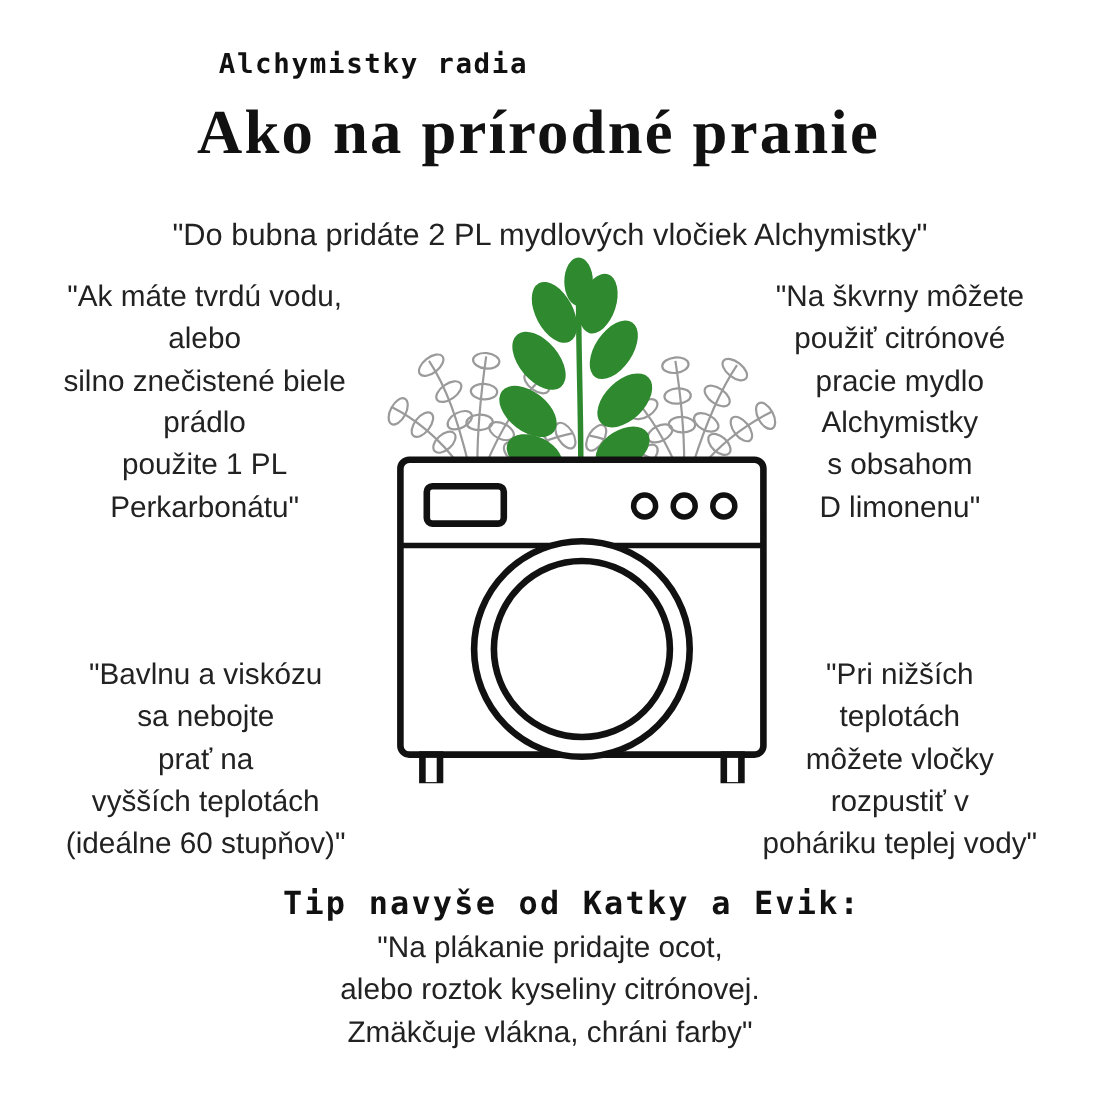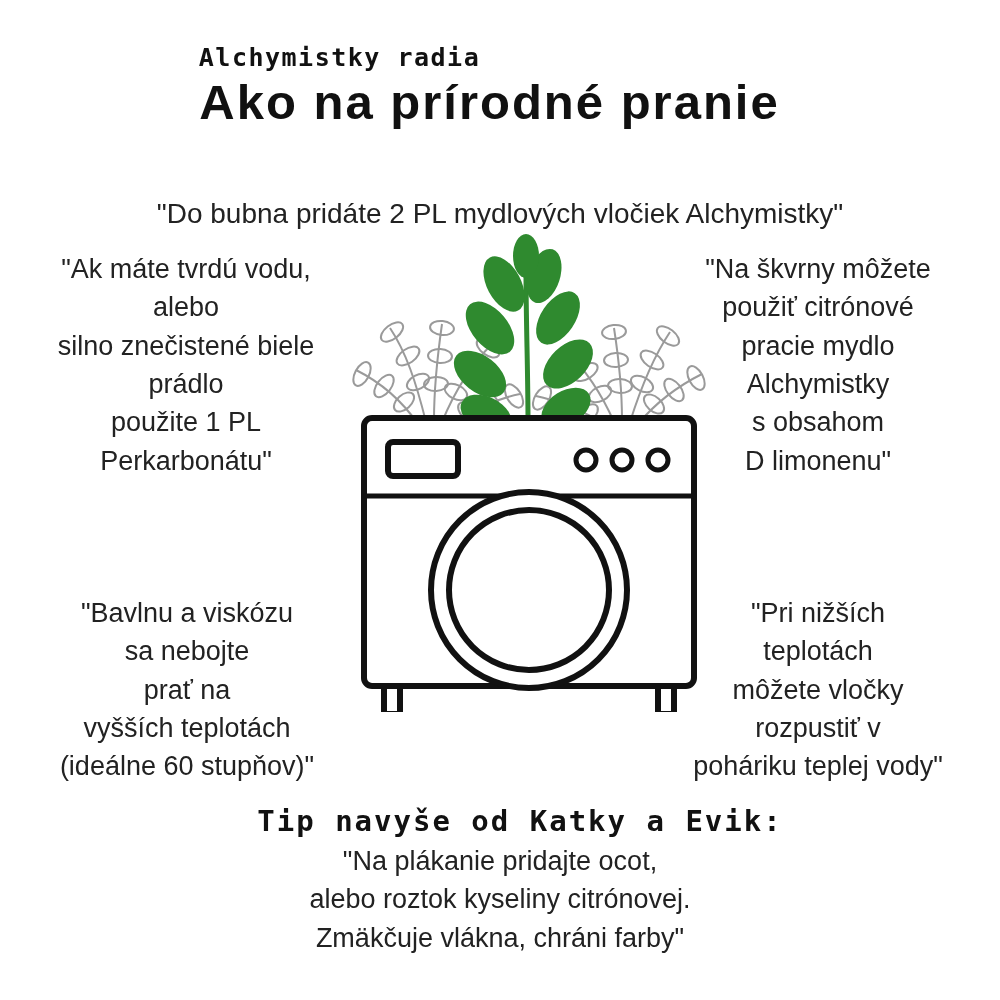--- a/index.html
+++ b/index.html
@@ -27,27 +27,27 @@
   #kicker {
     font-family: "DejaVu Sans Mono", monospace;
     font-weight: bold;
     font-size: 25px;
     letter-spacing: 1.5px;
     color: #111;
     margin-left: -300px;
     line-height: 1.1;
   }
   #title {
-    font-family: Liberation Sans, sans-serif;
+    font-family: Liberation Serif, serif;
     font-weight: bold;
-    font-size: 49px;
+    font-size: 57px;
     letter-spacing: 2px;
     color: #111;
     line-height: 1.15;
-    margin-top: 2px;
+    margin-top: 16px;
   }
 
   
   .body-text {
     position: absolute;
     font-family: "Liberation Sans", sans-serif;
     font-size: 27px;
     color: #222;
     line-height: 1.42;
     white-space: pre-line;

